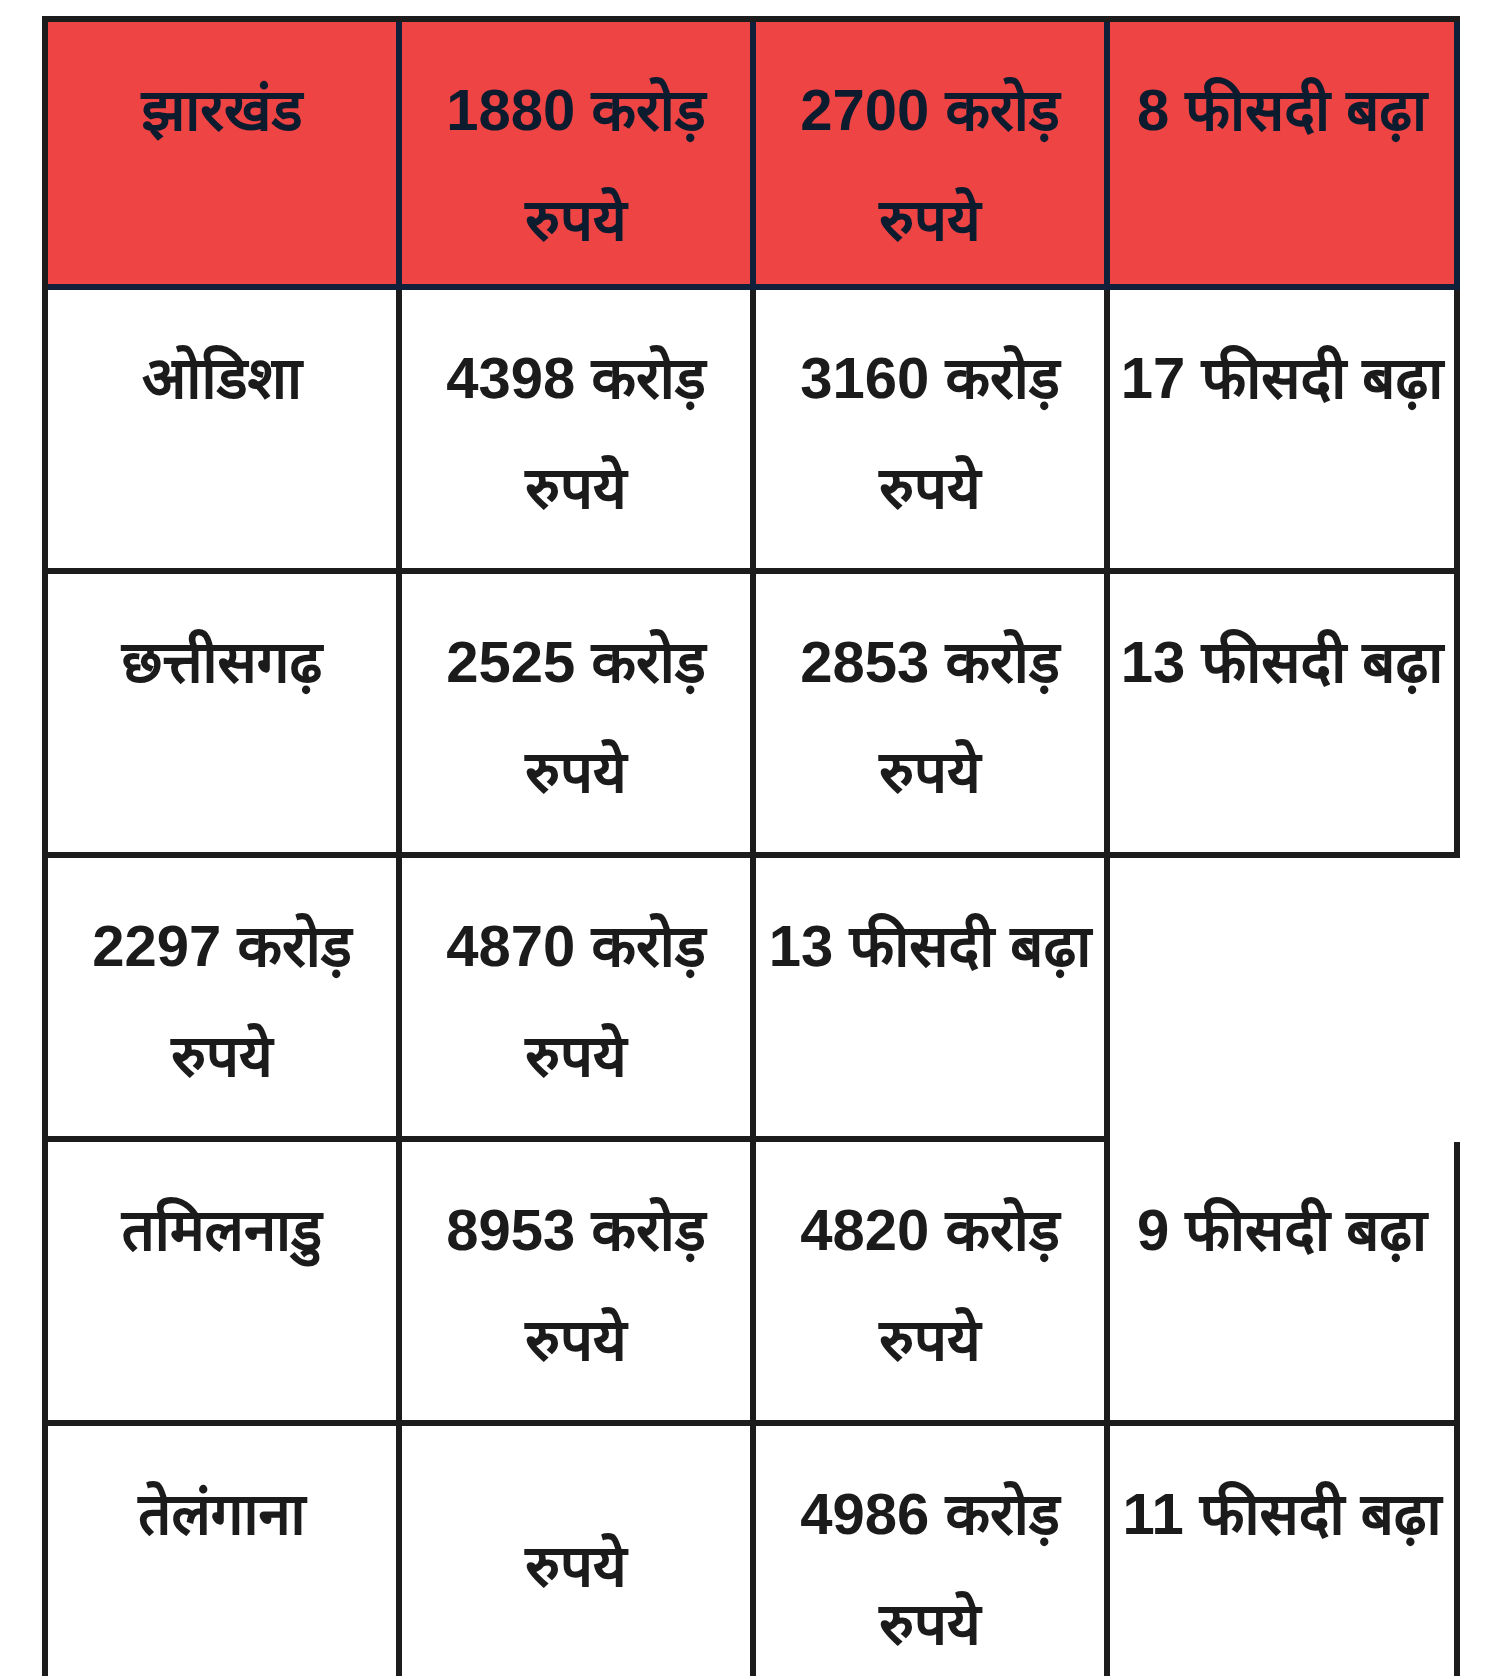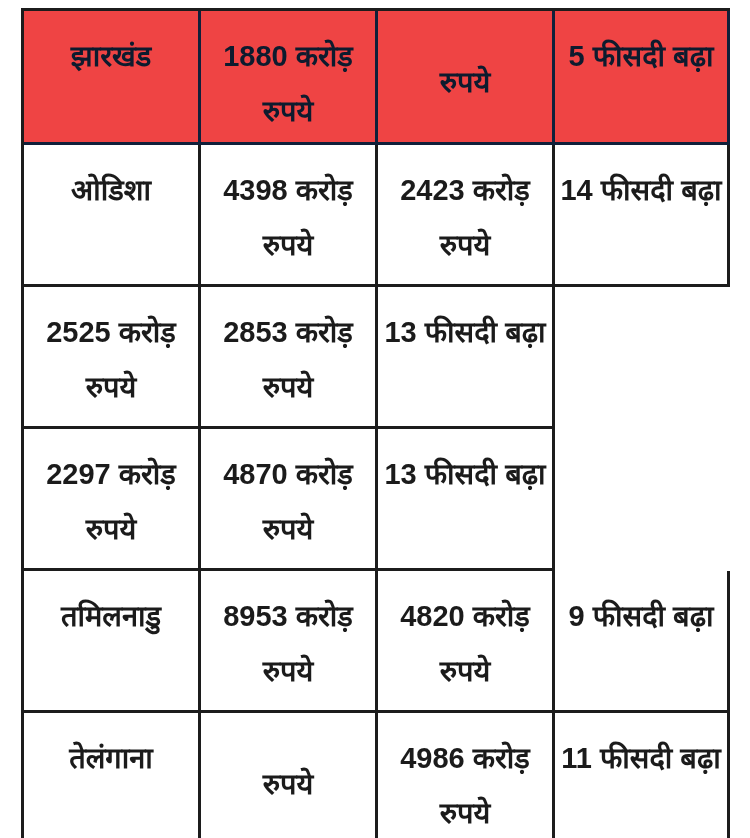--- a/index.html
+++ b/index.html
@@ -55,45 +55,49 @@
 
     <div class="row row-header">
       <div class="cell">
         <div class="l1">झारखंड</div>
       </div>
       <div class="cell">
         <div class="l1">1880 करोड़</div>
         <div class="l2">रुपये</div>
       </div>
       <div class="cell">
+        <div class="l1">2700 करोड़</div>
         <div class="l2">रुपये</div>
       </div>
       <div class="cell">
-        <div class="l1">5 फीसदी बढ़ा</div>
+        <div class="l1">8 फीसदी बढ़ा</div>
       </div>
     </div>
 
     <div class="row row-body">
       <div class="cell">
         <div class="l1">ओडिशा</div>
       </div>
       <div class="cell">
         <div class="l1">4398 करोड़</div>
         <div class="l2">रुपये</div>
       </div>
       <div class="cell">
-        <div class="l1">2423 करोड़</div>
+        <div class="l1">3160 करोड़</div>
         <div class="l2">रुपये</div>
       </div>
       <div class="cell">
-        <div class="l1">14 फीसदी बढ़ा</div>
+        <div class="l1">17 फीसदी बढ़ा</div>
       </div>
     </div>
 
     <div class="row row-body">
+      <div class="cell">
+        <div class="l1">छत्तीसगढ़</div>
+      </div>
       <div class="cell">
         <div class="l1">2525 करोड़</div>
         <div class="l2">रुपये</div>
       </div>
       <div class="cell">
         <div class="l1">2853 करोड़</div>
         <div class="l2">रुपये</div>
       </div>
       <div class="cell">
         <div class="l1">13 फीसदी बढ़ा</div>

